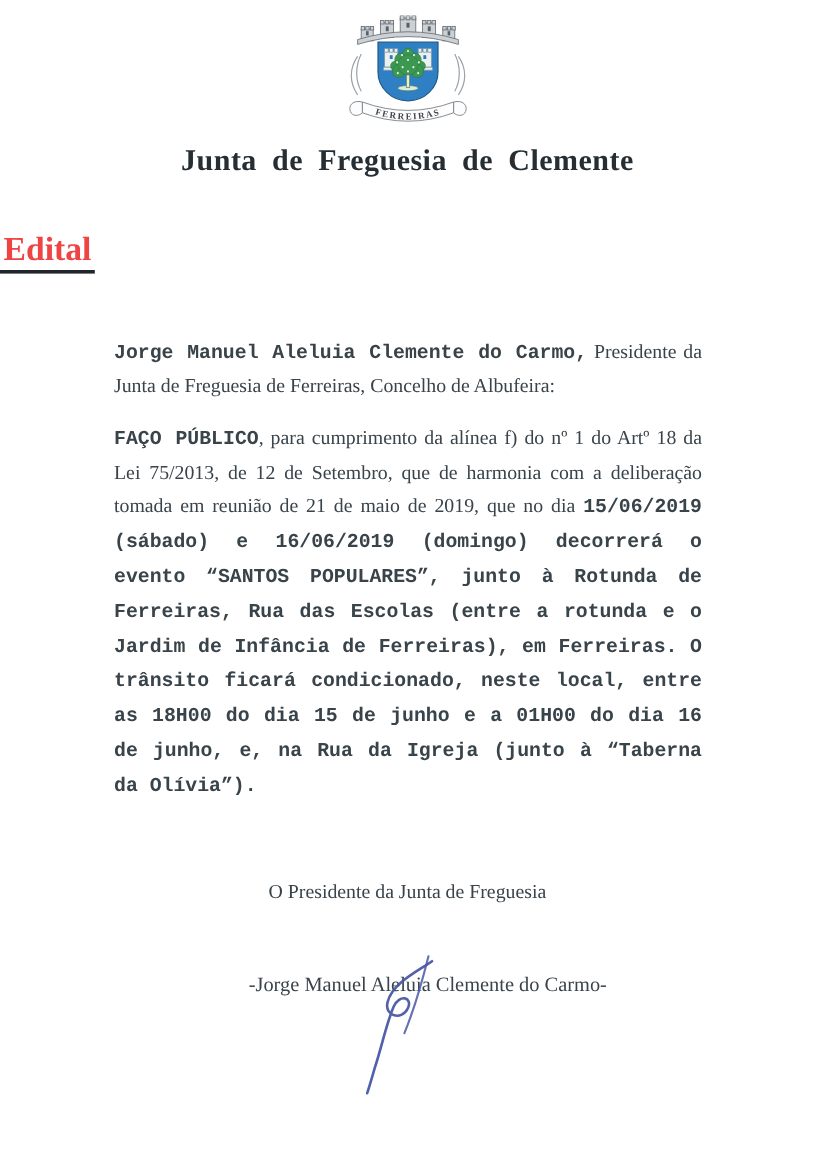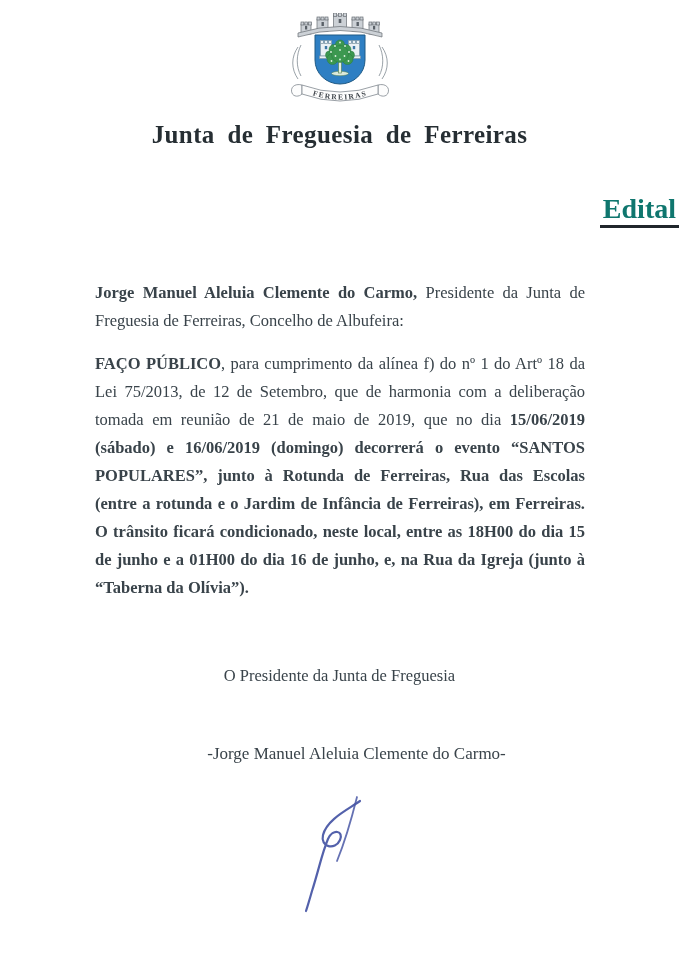--- a/index.html
+++ b/index.html
@@ -17,37 +17,37 @@
     margin: 16px 0 0;
     text-align: center;
     font-size: 25px;
     font-weight: bold;
     color: #262e33;
     word-spacing: 6px;
     letter-spacing: 0.4px;
   }
   .doc-title {
     margin: 44px 0 0;
-    text-align: right;
+    text-align: left;
     font-size: 28px;
     font-weight: bold;
-    color: #0f766e;
+    color: #ef4444;
   }
   .doc-title span {
     border-bottom: 3px solid #20262b;
     padding: 0 3px 1px;
   }
   .body-text {
     margin: 54px 94px 0 95px;
     font-size: 16.5px;
     line-height: 28px;
     text-align: justify;
   }
   .body-text p { margin: 0 0 15px; }
-  .b { font-weight: bold; }
+  .b { font-weight: bold; font-family: Liberation Mono, monospace; }
   .dateline {
     margin: 25px 95px 0;
     font-size: 16.5px;
     line-height: 28px;
   }
   .sig-role {
     margin: 60px 0 16px;
     text-align: center;
     font-size: 16.5px;
     line-height: 28px;
@@ -163,21 +163,21 @@
       <path d="M14 72 C 6 70 2 75 4 80 C 5.5 84 11 84 14 81 Z" fill="#fdfdfd" stroke="#80888f" stroke-width="0.8"></path>
       <path d="M90 72 C 98 70 102 75 100 80 C 98.5 84 93 84 90 81 Z" fill="#fdfdfd" stroke="#80888f" stroke-width="0.8"></path>
       <path d="M14 72 Q52 86 90 72 L90 81 Q52 95 14 81 Z" fill="#fdfdfd" stroke="#80888f" stroke-width="0.8"></path>
       <path id="scrollTextPath" d="M18 80 Q52 93 86 80" fill="none"></path>
       <text font-size="7.5" font-weight="bold" fill="#40464c" letter-spacing="1.4" font-family="Liberation Serif, serif">
         <textPath href="#scrollTextPath" startOffset="50%" text-anchor="middle">FERREIRAS</textPath>
       </text>
     </g>
   </svg>
 
-  <h1 class="org-title">Junta de Freguesia de Ferreiras</h1>
+  <h1 class="org-title">Junta de Freguesia de Clemente</h1>
   <h2 class="doc-title">
     <span>Edital</span>
   </h2>
 
   <div class="body-text">
       <p><span class="b">Jorge Manuel Aleluia Clemente do Carmo,</span><span> Presidente da Junta de Freguesia de Ferreiras, Concelho de Albufeira:</span></p>
       <p><span class="b">FAÇO PÚBLICO</span><span>, para cumprimento da alínea f) do nº 1 do Artº 18 da Lei 75/2013, de 12 de Setembro, que de harmonia com a deliberação tomada em reunião de 21 de maio de 2019, que no dia </span><span class="b">15/06/2019 (sábado) e 16/06/2019 (domingo) decorrerá o evento “SANTOS POPULARES”, junto à Rotunda de Ferreiras, Rua das Escolas (entre a rotunda e o Jardim de Infância de Ferreiras), em Ferreiras. O trânsito ficará condicionado, neste local, entre as 18H00 do dia 15 de junho e a 01H00 do dia 16 de junho, e, na Rua da Igreja (junto à “Taberna da Olívia”).</span></p>
     </div>
 
 

